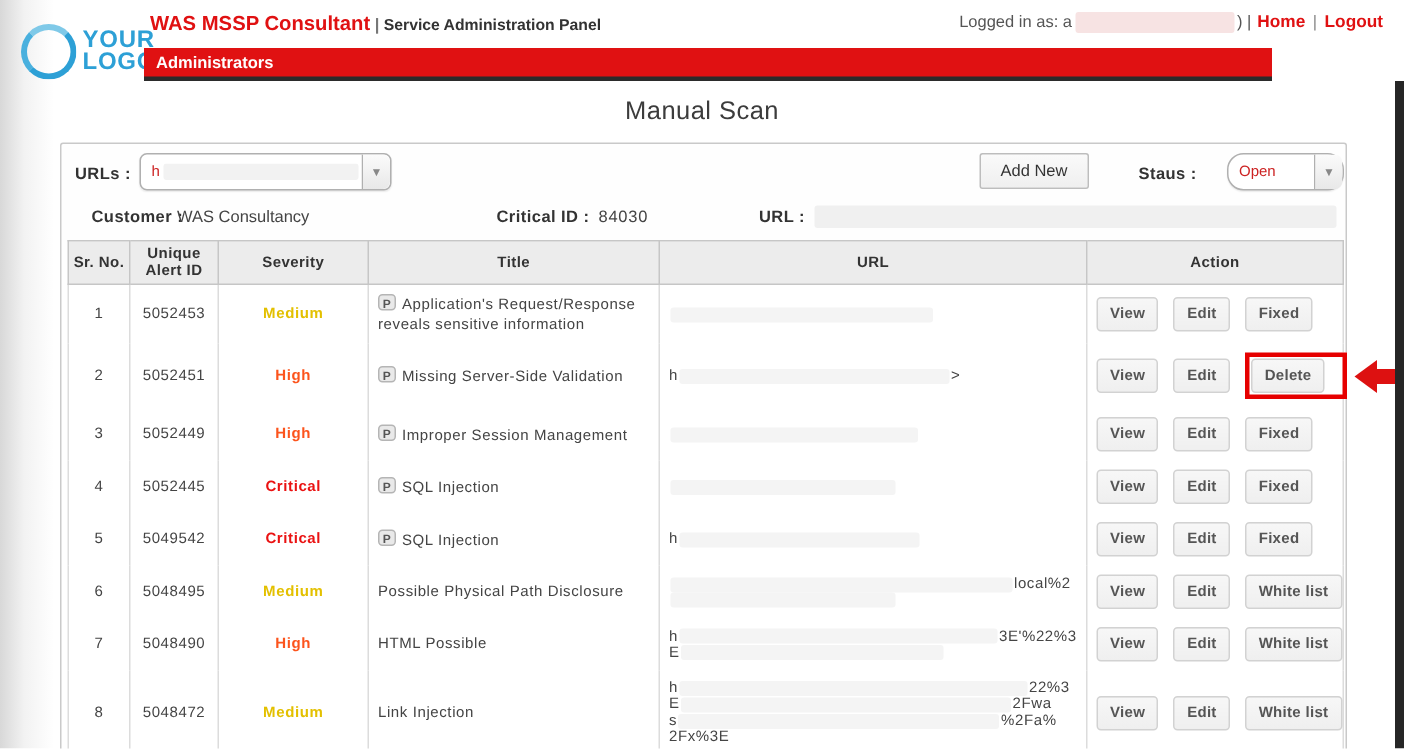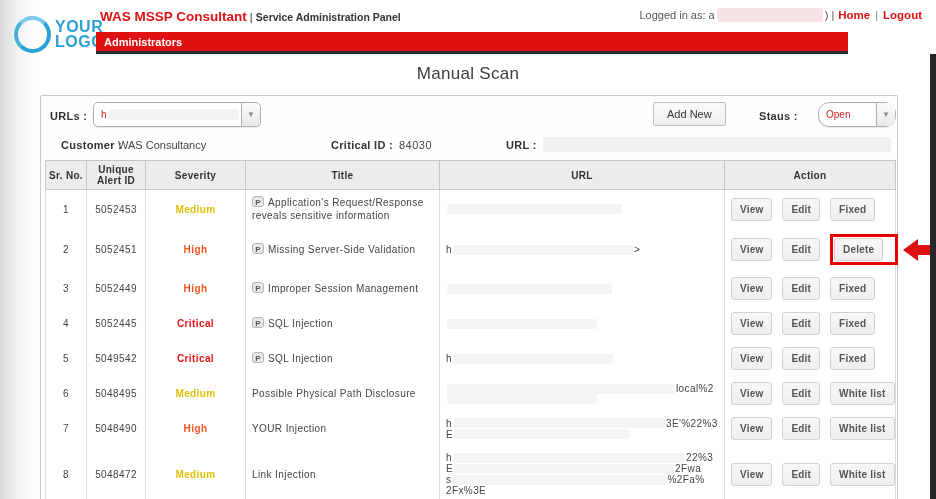--- a/index.html
+++ b/index.html
@@ -331,21 +331,21 @@
               <button class="act-btn">View</button>
               <button class="act-btn">Edit</button>
               <button class="act-btn">White list</button>
             </div>
           </td>
         </tr>
         <tr class="body-row">
           <td class="c">7</td>
           <td class="c">5048490</td>
           <td class="severity" style="color: rgb(252, 84, 28);">High</td>
-          <td class="title-cell">YOUR Injection</td>
+          <td class="title-cell">HTML Possible</td>
           <td class="url-cell">
             <div class="url-line">h<span class="redact" style="width: 212px;"></span>3E'%22%3</div>
             <div class="url-line">E<span class="redact" style="width: 175px;"></span></div>
           </td>
           <td class="action-cell">
             <div class="actions">
               <button class="act-btn">View</button>
               <button class="act-btn">Edit</button>
               <button class="act-btn">White list</button>
             </div>

